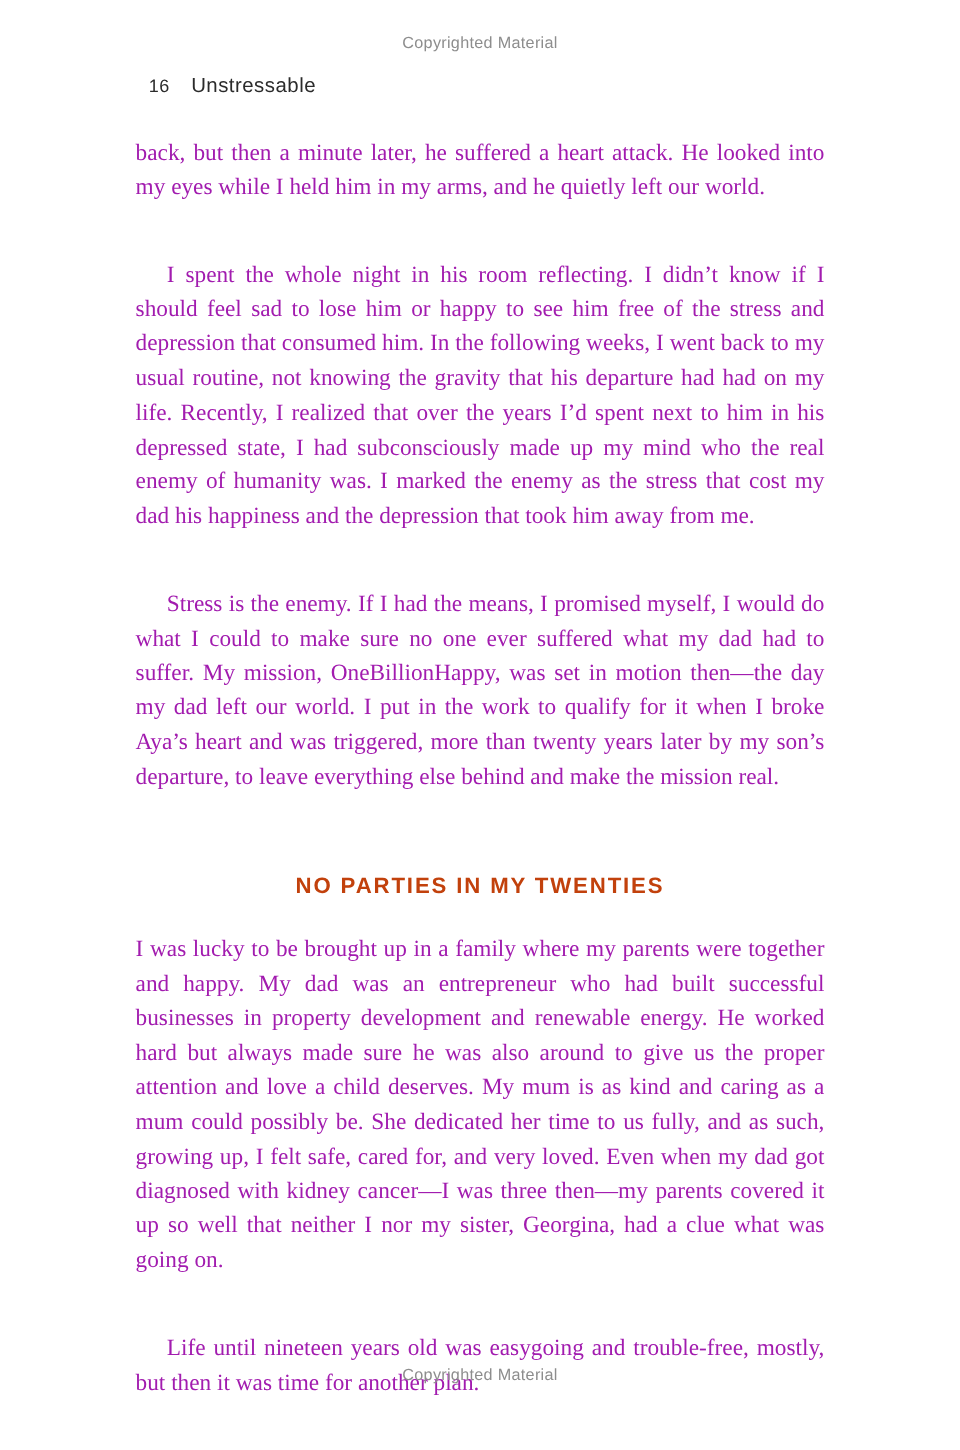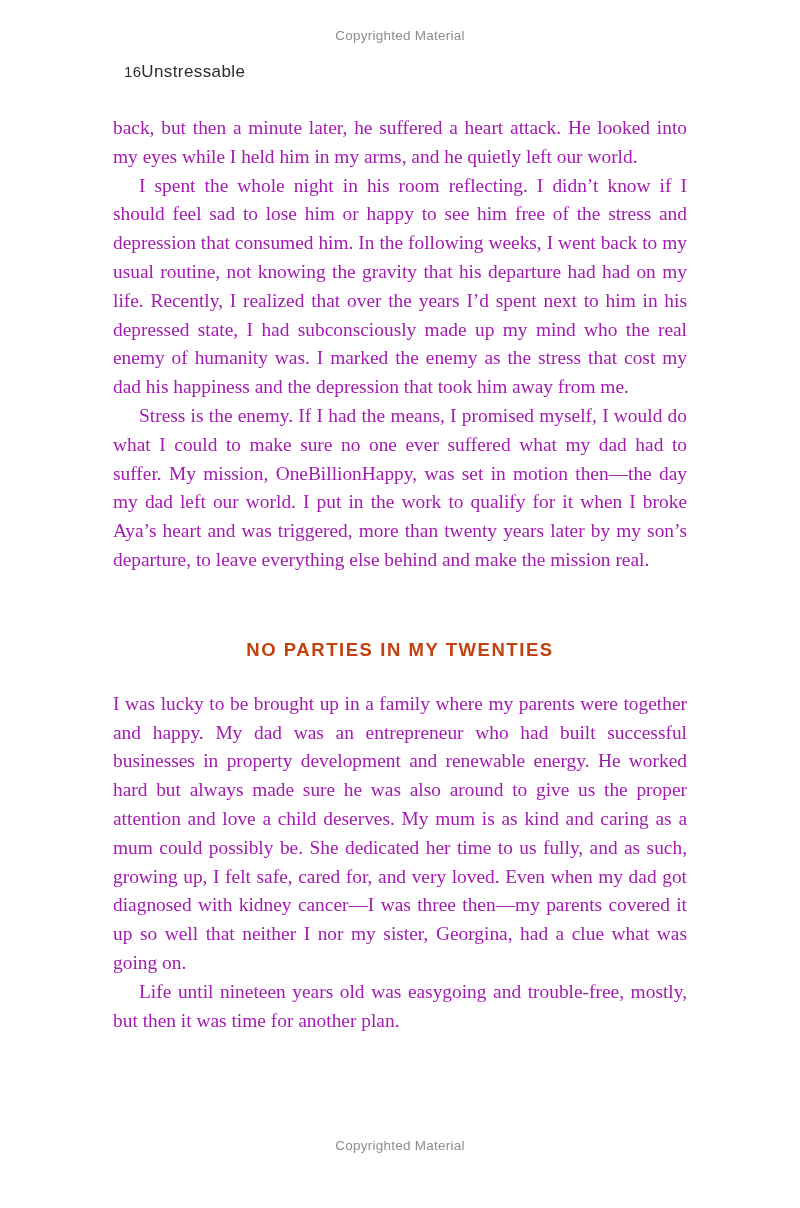--- a/index.html
+++ b/index.html
@@ -49,20 +49,21 @@
   }
   .folio {
     font-size: 15px;
     font-weight: 400;
     letter-spacing: 0.3px;
   }
   .book-title {
     font-size: 17px;
     font-weight: 400;
     letter-spacing: 0.4px;
+    margin-left: 18px;
   }
 
   
   .textblock {
     position: absolute;
     top: 114px;
     left: 113px;
     width: 574px;
   }
 
@@ -71,20 +72,21 @@
     font-size: 19.4px;
     line-height: 28.8px;
     text-align: justify;
     text-justify: inter-word;
     -webkit-hyphens: none;
     hyphens: none;
     color: #a21caf;
   }
   p.body.indent {
     text-indent: 26px;
+    margin-top: 44px;
   }
 
   
   .section-heading {
     margin: 0;
     padding-top: 64px;
     padding-bottom: 29px;
     text-align: center;
     font-family: "Liberation Sans", sans-serif;
     font-size: 18.5px;

